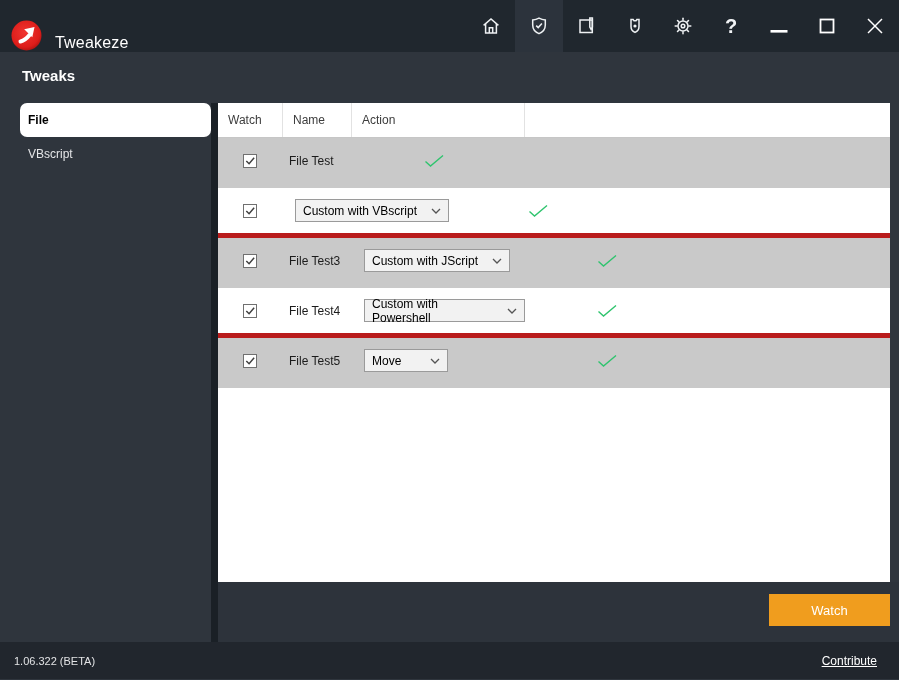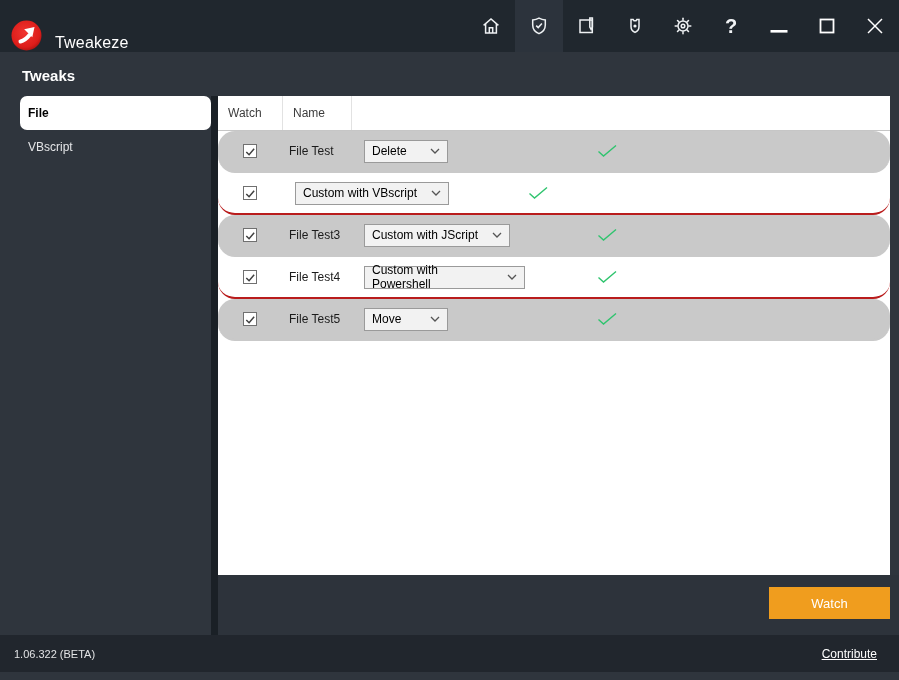--- a/index.html
+++ b/index.html
@@ -27,37 +27,37 @@
   .titlebar{height:52px;background:var(--titlebar-bg);display:flex;align-items:flex-end;flex:none;}
   .logo{width:33px;height:33px;margin-left:10px;flex:none;}
   .app-title{font-size:16px;color:#ffffff;margin-left:12px;letter-spacing:.2px;}
   .toolbar{margin-left:auto;display:flex;height:52px;}
   .tb-btn{width:48px;height:52px;background:transparent;border:none;display:flex;align-items:center;justify-content:center;cursor:pointer;padding:0;}
   .tb-btn.active{background:var(--titlebar-active);}
   .tb-btn svg{display:block;}
   .help-glyph{font-size:20px;font-weight:bold;color:#f2f4f6;font-family:"Liberation Sans","DejaVu Sans",sans-serif;}
 
   
-  .heading-area{height:44px;flex:none;padding:15px 0 0 22px;background:var(--content-bg);}
+  .heading-area{height:51px;flex:none;padding:15px 0 0 22px;background:var(--content-bg);}
   .heading-area h1{font-size:15px;font-weight:bold;color:#ffffff;}
 
   
   .body{flex:none;height:539px;display:flex;background:var(--content-bg);}
   .sidebar{width:211px;flex:none;}
   .side-item{height:34px;display:flex;align-items:center;font-size:12px;color:#e4e5e7;padding-left:28px;cursor:pointer;border-radius:7px;}
   .side-item.selected{background:#ffffff;color:#000000;font-weight:bold;margin-left:20px;padding-left:8px;}
   .v-divider{width:7px;flex:none;background:var(--divider);}
   .panel{flex:1;display:flex;flex-direction:column;min-width:0;justify-content:flex-end;}
 
   
   .table-card{height:479px;flex:none;background:#ffffff;margin-right:9px;color:#222;display:flex;flex-direction:column;}
   .thead{height:35px;flex:none;display:flex;border-bottom:1px solid #c6c6c6;}
   .th{display:flex;align-items:center;padding-left:10px;font-size:12px;color:#3c3c3c;border-right:1px solid #e2e2e2;}
   .th.last{border-right:none;flex:1;}
-  .trow{height:42px;flex:none;display:flex;border-bottom:2px solid #b91c1c;background:#fff;border-radius:17px;}
+  .trow{height:50px;flex:none;display:flex;border-bottom:5px solid #b91c1c;background:#fff;}
   .trow:nth-child(even){background:var(--row-alt);border-bottom-color:var(--row-alt);}
   .td{display:flex;align-items:center;}
   .col-watch{width:65px;flex:none;}
   .col-name{width:69px;flex:none;}
   .col-action{width:173px;flex:none;}
   .col-option{width:58px;flex:none;margin-top:40px;}
   .col-state{width:96px;flex:none;}
   .col-rest{flex:1;}
   .td.col-watch{padding-left:25px;}
   .td.col-name{padding-left:6px;font-size:12px;color:#1b1b1b;}
@@ -196,45 +196,36 @@
         <span>VBscript</span>
       </div>
     </nav>
     <div class="v-divider"></div>
 
     <div class="panel">
       <div class="table-card">
         <div class="thead">
           <div class="th col-watch">Watch</div>
           <div class="th col-name">Name</div>
+          <div class="th col-action">Action</div>
           <div class="th col-option">Option</div>
           <div class="th last"></div>
         </div>
 
         <div class="trow">
           <div class="td col-watch">
               <span class="checkbox checked">
                 <svg width="13" height="13" viewBox="0 0 13 13" fill="none" stroke="#3f3f3f" stroke-width="1.6">
                   <polyline points="2.5 7 5.5 10 11 3.5"></polyline>
                 </svg>
               </span>
             </div>
           <div class="td col-name">
               <span>File Test</span>
             </div>
-          <div class="td col-action">
-            <div class="combo">
-              <span>Delete</span>
-              <span class="chev">
-                  <svg width="10" height="6" viewBox="0 0 10 6" fill="none" stroke="#555" stroke-width="1.3">
-                    <polyline points="1 1 5 5 9 1"></polyline>
-                  </svg>
-                </span>
-            </div>
-          </div>
           <div class="td col-option"></div>
           <div class="td col-state">
               <span class="okcheck checked">
                 <svg width="21" height="14" viewBox="0 0 21 14" fill="none" stroke="#2fc46e" stroke-width="1.4">
                   <polyline points="1.5 7.5 6.5 12 19 1.5"></polyline>
                 </svg>
               </span>
             </div>
           <div class="td col-rest"></div>
         </div>

